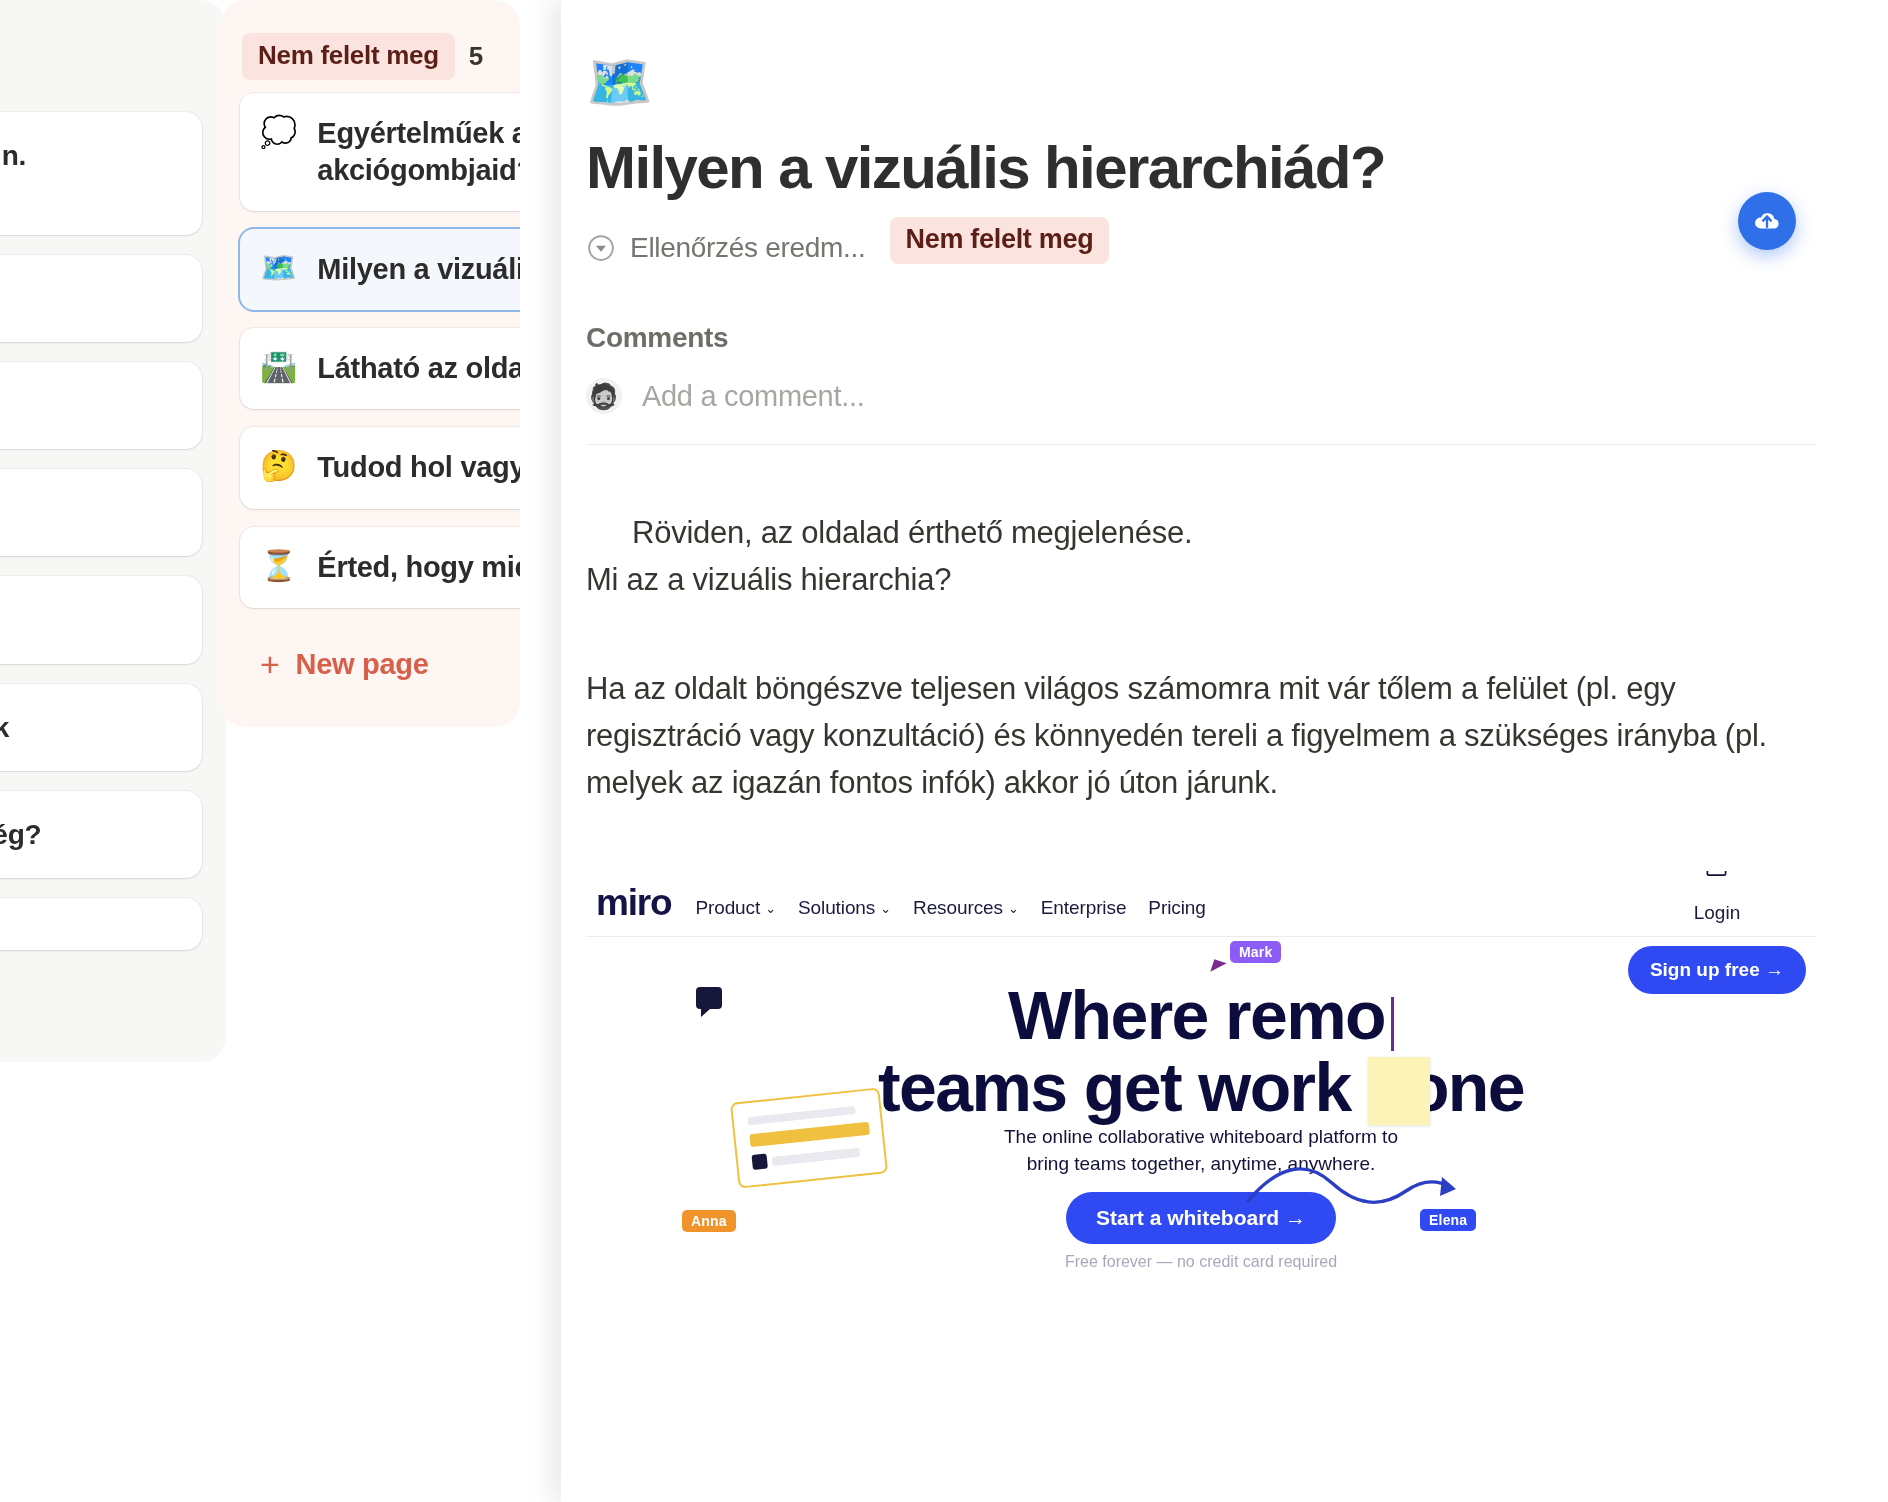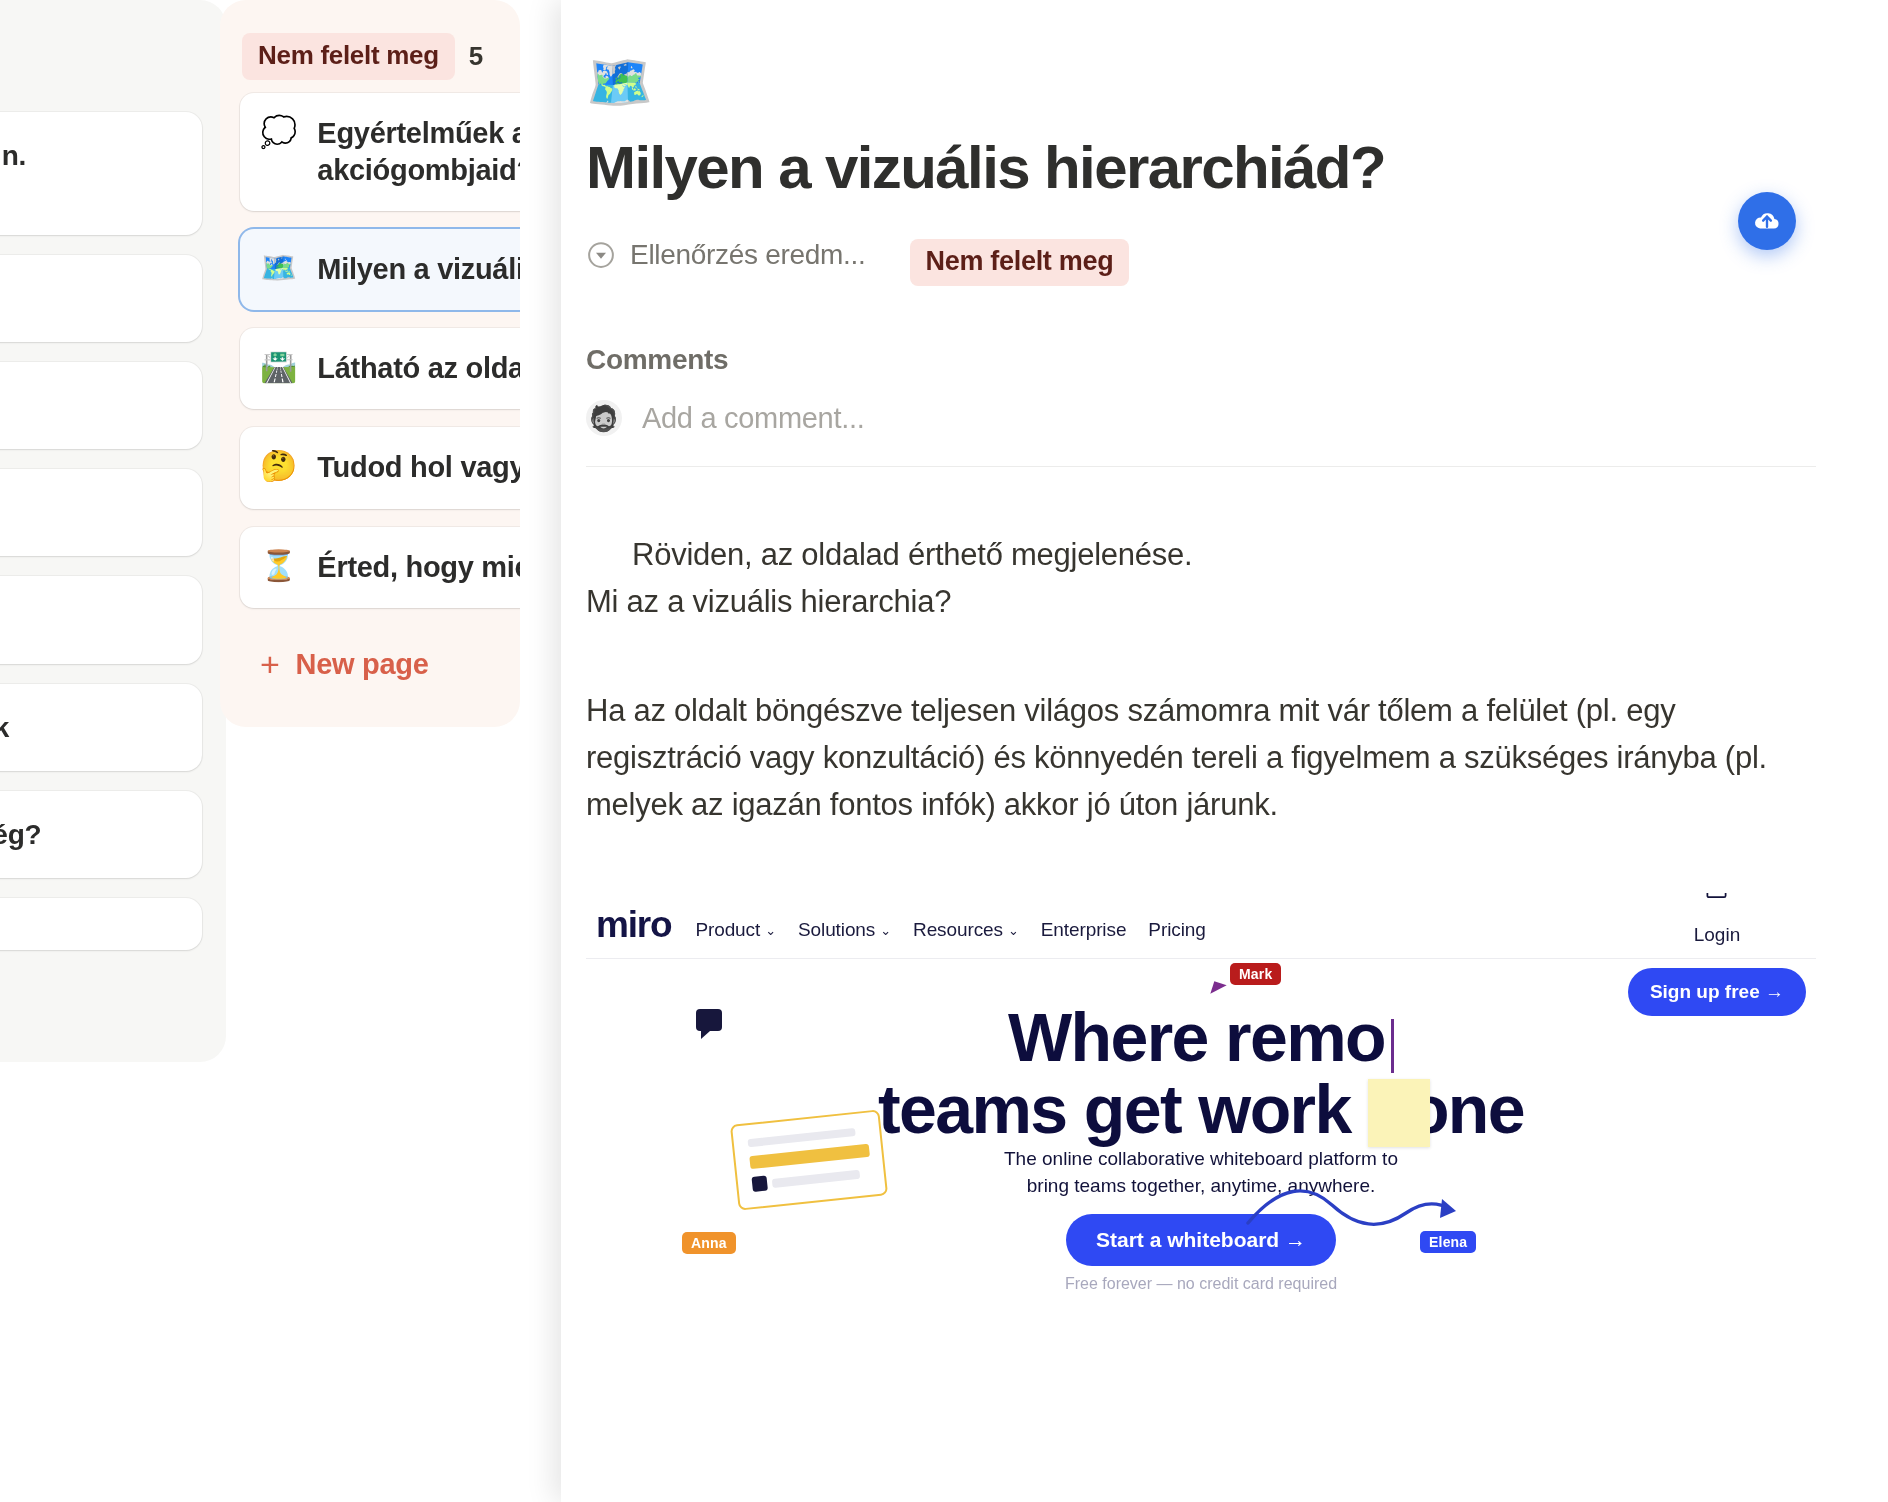--- a/index.html
+++ b/index.html
@@ -107,22 +107,22 @@
   .page-title {
     margin-top: 26px;
     font-size: 60px;
     font-weight: 800;
     letter-spacing: -1.6px;
     color: #2f2f2d;
     line-height: 1.1;
   }
 
   .prop-row {
-    margin-top: 38px;
-    display: flex; align-items: flex-start; gap: 44px;
+    margin-top: 16px;
+    display: flex; align-items: flex-end; gap: 24px;
   }
   .prop-left { display: flex; align-items: center; gap: 14px; }
   .prop-icon { width: 30px; height: 30px; flex: 0 0 auto; }
   .prop-label {
     font-size: 28px; color: #77756f; letter-spacing: -0.3px;
   }
   .prop-value {
     background: #fbe4e0; color: #5c1f18;
     font-size: 27px; font-weight: 600; letter-spacing: -0.3px;
     padding: 7px 16px 9px; border-radius: 8px;
@@ -215,21 +215,21 @@
   .hero-note {
     position: absolute; left: 0; right: 0; top: 316px;
     text-align: center; font-size: 16px; color: #a8a8bd;
   }
   
   .tag {
     position: absolute; font-size: 14px; font-weight: 700;
     color: #fff; padding: 3px 9px; border-radius: 5px;
     letter-spacing: .2px;
   }
-  .tag-mark { background: #b91c1c; left: 644px; top: 4px; }
+  .tag-mark { background: #8b5cf6; left: 644px; top: 4px; }
   .arrow-mark {
     position: absolute; left: 626px; top: 24px;
     width: 0; height: 0;
     border-left: 13px solid #7b2d8e;
     border-bottom: 13px solid transparent;
     transform: rotate(18deg);
   }
   .tag-anna { background: #f0932b; left: 96px; top: 273px; }
   .tag-elena { background: #2f49f3; left: 834px; top: 272px; }
   .sticky {

